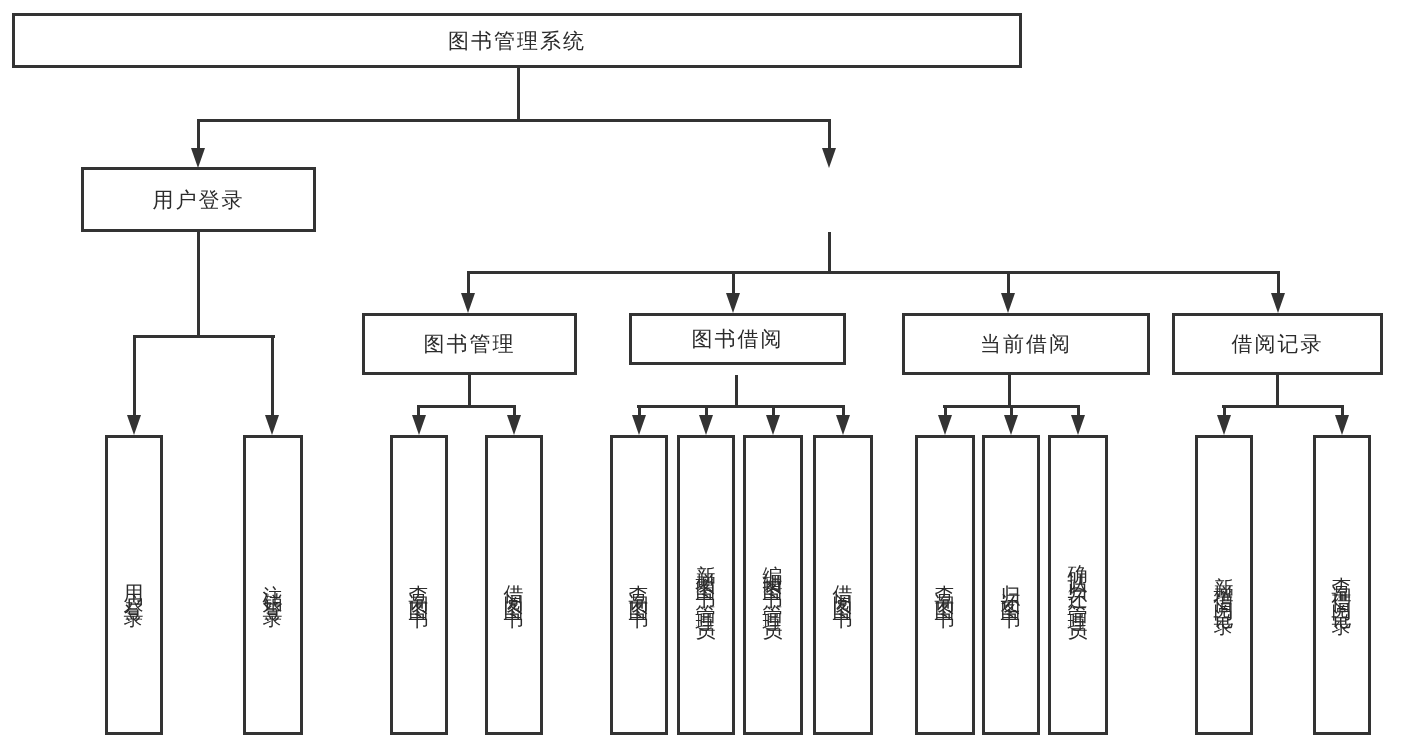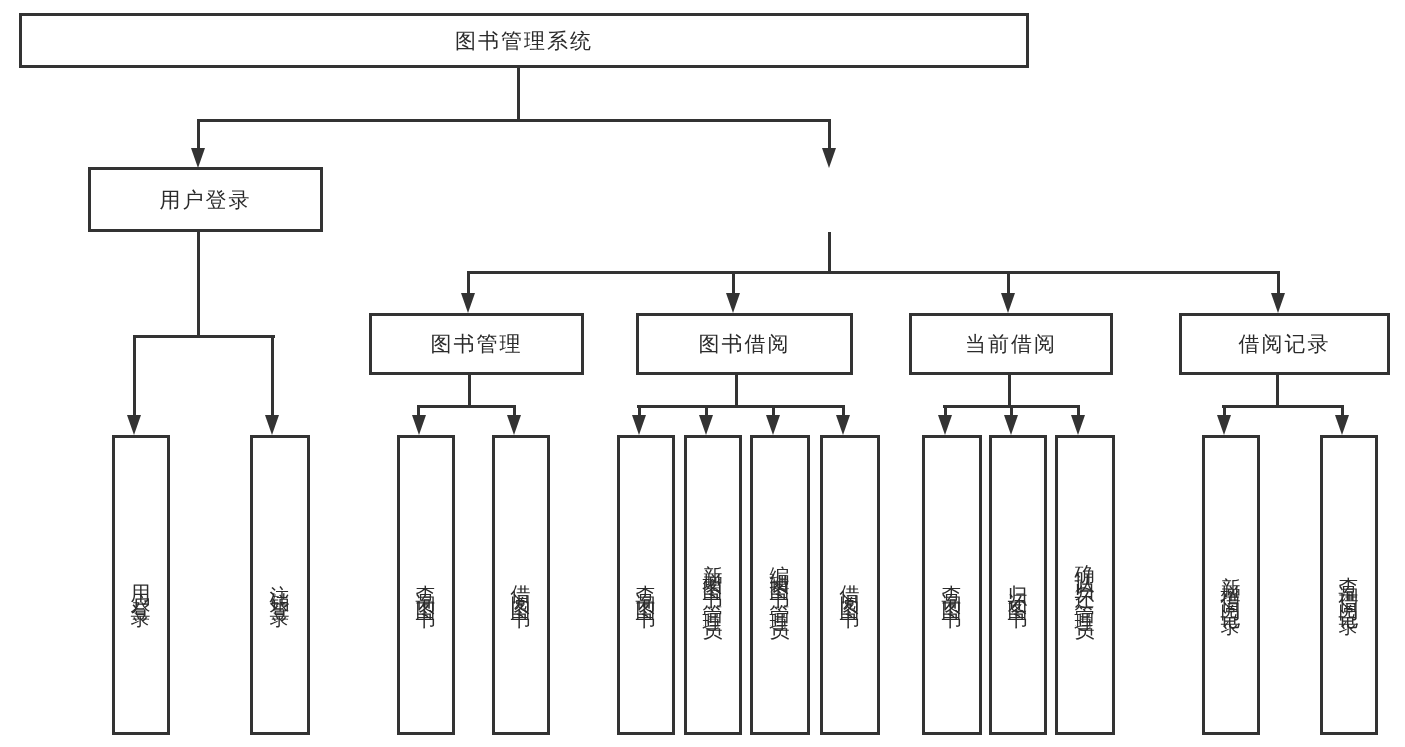--- a/index.html
+++ b/index.html
@@ -17,21 +17,20 @@
   }
   .node {
     position: absolute;
     box-sizing: border-box;
     border: 3px solid #333333;
     background: #ffffff;
     display: flex;
     align-items: center;
     justify-content: center;
     color: #2b2b2b;
-    margin-left: 7px;
   }
   .hnode {
     font-size: 21px;
     letter-spacing: 2px;
     white-space: nowrap;
   }
   .vnode {
     top: 435px;
     height: 300px;
   }
@@ -95,22 +94,22 @@
   <div class="vline" style="left:467px; top:271px; height:24px;"></div>
   <div class="ahead" style="left:461px; top:293px;"></div>
   <div class="vline" style="left:732px; top:271px; height:24px;"></div>
   <div class="ahead" style="left:726px; top:293px;"></div>
   <div class="vline" style="left:1007px; top:271px; height:24px;"></div>
   <div class="ahead" style="left:1001px; top:293px;"></div>
   <div class="vline" style="left:1277px; top:271px; height:24px;"></div>
   <div class="ahead" style="left:1271px; top:293px;"></div>
 
   <div class="node hnode" style="left:362px; top:313px; width:215px; height:62px;">图书管理</div>
-  <div class="node hnode" style="left:629px; top:313px; width:217px; height:62px;">图书借阅</div>
-  <div class="node hnode" style="left:902px; top:313px; width:204px; height:62px;">当前借阅</div>
+  <div class="node hnode" style="left:629px; top:313px; width:217px; height:52px;">图书借阅</div>
+  <div class="node hnode" style="left:902px; top:313px; width:248px; height:62px;">当前借阅</div>
   <div class="node hnode" style="left:1172px; top:313px; width:211px; height:62px;">借阅记录</div>
 
   <div class="vline" style="left:468px; top:375px; height:33px;"></div>
   <div class="hline" style="left:417px; top:405px; width:99px;"></div>
   <div class="vline" style="left:417px; top:405px; height:12px;"></div>
   <div class="ahead" style="left:412px; top:415px;"></div>
   <div class="vline" style="left:513px; top:405px; height:12px;"></div>
   <div class="ahead" style="left:507px; top:415px;"></div>
 
   <div class="vline" style="left:735px; top:375px; height:33px;"></div>

